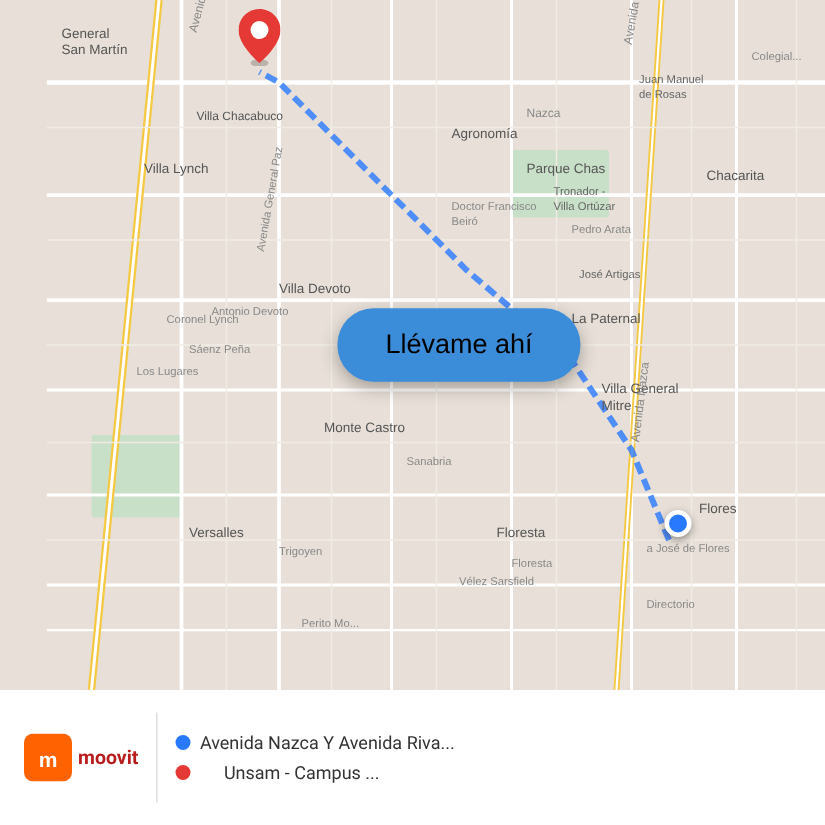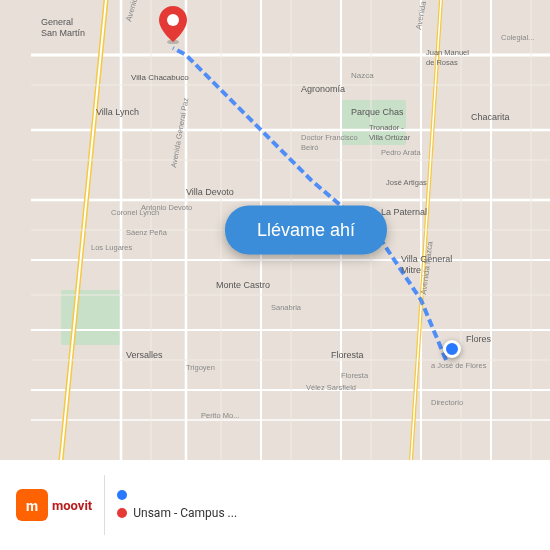--- a/index.html
+++ b/index.html
@@ -45,21 +45,21 @@
       box-shadow: 0 2px 6px rgba(0,0,0,0.4);
       z-index: 10;
     }
 
     #navigate-btn {
       position: absolute;
       top: 50%;
       left: 50%;
       transform: translate(-50%, -50%);
       background: #3b8dd9;
-      color: #ffffff;
+      color: #000000;
       border: none;
       border-radius: 24px;
       padding: 14px 32px;
       font-size: 18px;
       font-weight: 500;
       cursor: pointer;
       box-shadow: 0 4px 12px rgba(0,0,0,0.3);
       z-index: 20;
       white-space: nowrap;
     }
@@ -106,21 +106,21 @@
 
     #origin-info {
       display: flex;
       align-items: center;
       gap: 6px;
     }
 
     #destination-info {
       display: flex;
       align-items: center;
-      gap: 6px;
+      gap: 22px;
     }
 
     .route-dot-blue {
       width: 10px;
       height: 10px;
       background: #2979ff;
       border-radius: 50%;
       flex-shrink: 0;
     }
 
@@ -275,20 +275,21 @@
       <text x="16" y="22" text-anchor="middle" font-size="14" fill="white" font-family="Arial" font-weight="bold">m</text>
     </svg>
     <span style="font-size:13px; font-weight:700; color:#b91c1c;">moovit</span>
   </div>
 
   <div id="bottom-divider"></div>
 
   <div id="route-info">
     <div id="origin-info">
       <div class="route-dot-blue"></div>
+      <span class="route-label">Avenida Nazca Y Avenida Riva...</span>
     </div>
     <div id="destination-info">
       <div class="route-dot-red"></div>
       <span class="route-label">Unsam - Campus ...</span>
     </div>
   </div>
 
 </div>
 
 </body></html>

